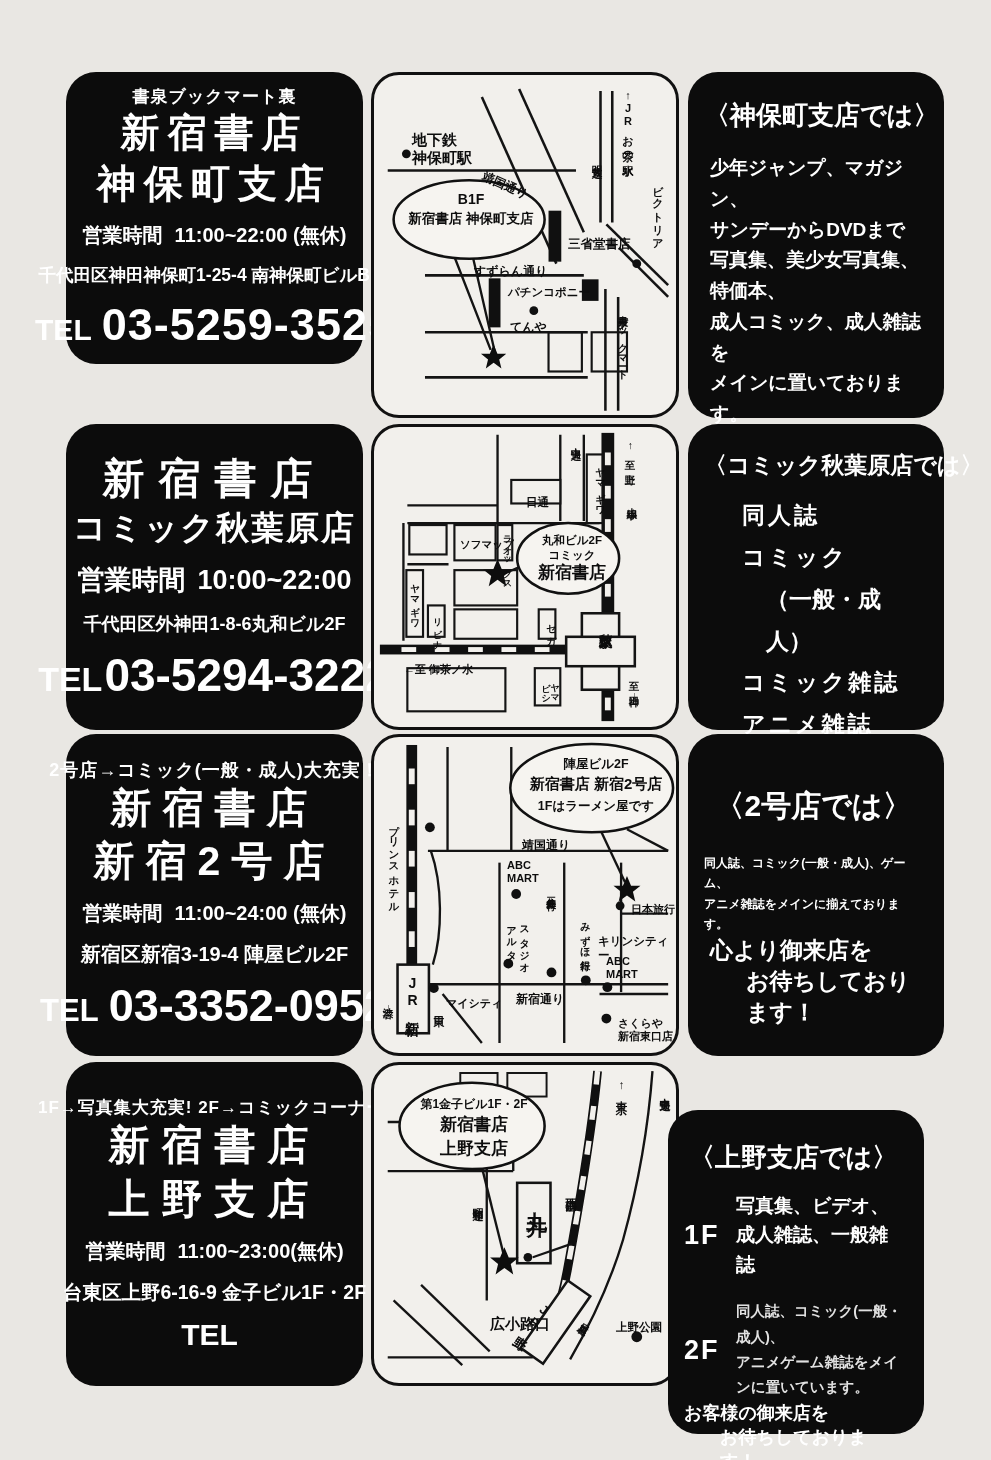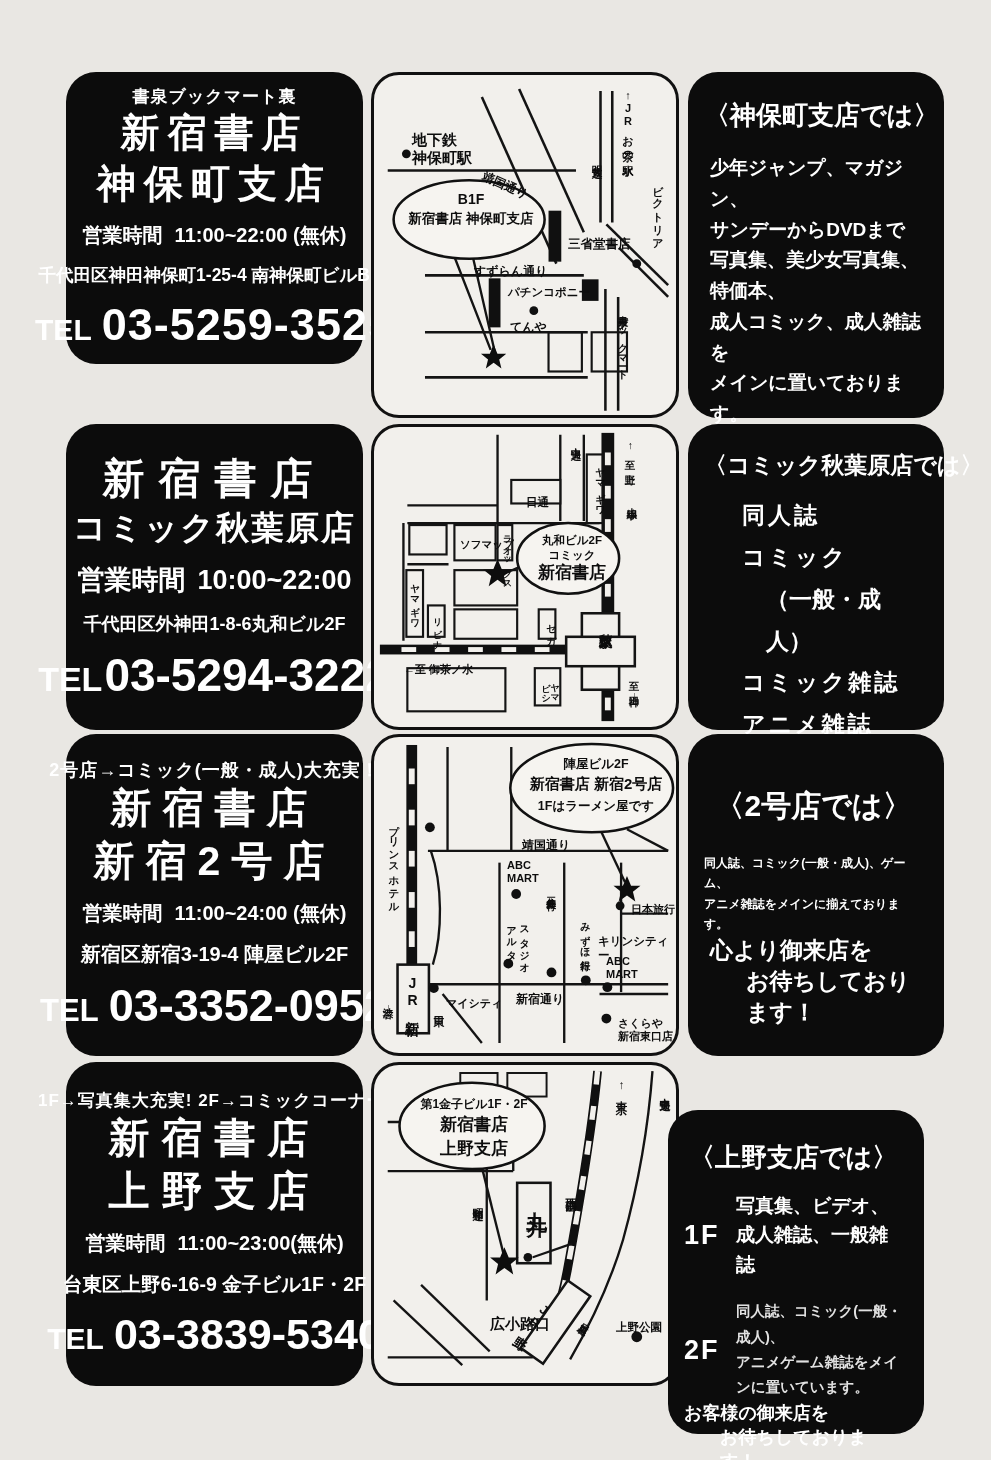--- a/index.html
+++ b/index.html
@@ -319,21 +319,20 @@
   </div>
 
   <div class="bpanel info i4" style="left:66px;top:1062px;width:297px;height:324px;">
     <div class="tagline">1F→写真集大充実!  2F→コミックコーナー!</div>
     <div class="bname">新宿書店</div>
     <div class="bname">上野支店</div>
     <div class="hours"><span class="hl">営業時間</span><span>11:00~23:00(無休)</span></div>
     <div class="addr">台東区上野6-16-9  金子ビル1F・2F</div>
     <div class="tel">
         <span class="tlab">TEL</span>
-        <span class="tnum">03-3839-5340</span>
       </div>
   </div>
 
   <div class="map" style="left:371px;top:1062px;width:308px;height:324px;">
     <svg viewBox="0 0 308 324">
       <path d="M228 6 C222 70 208 150 197 210 C190 248 180 272 168 298" stroke="#101010" stroke-width="9" fill="none"></path>
       <path d="M228 6 C222 70 208 150 197 210 C190 248 180 272 168 298" stroke="#f2f0ec" stroke-width="5.5" stroke-dasharray="14 22" fill="none"></path>
       <g stroke="#141414" stroke-width="2.4" fill="none">
         <path d="M284 6 C280 60 270 120 254 178 C240 225 222 262 200 300"></path>
         <path d="M14 108 H142"></path>

